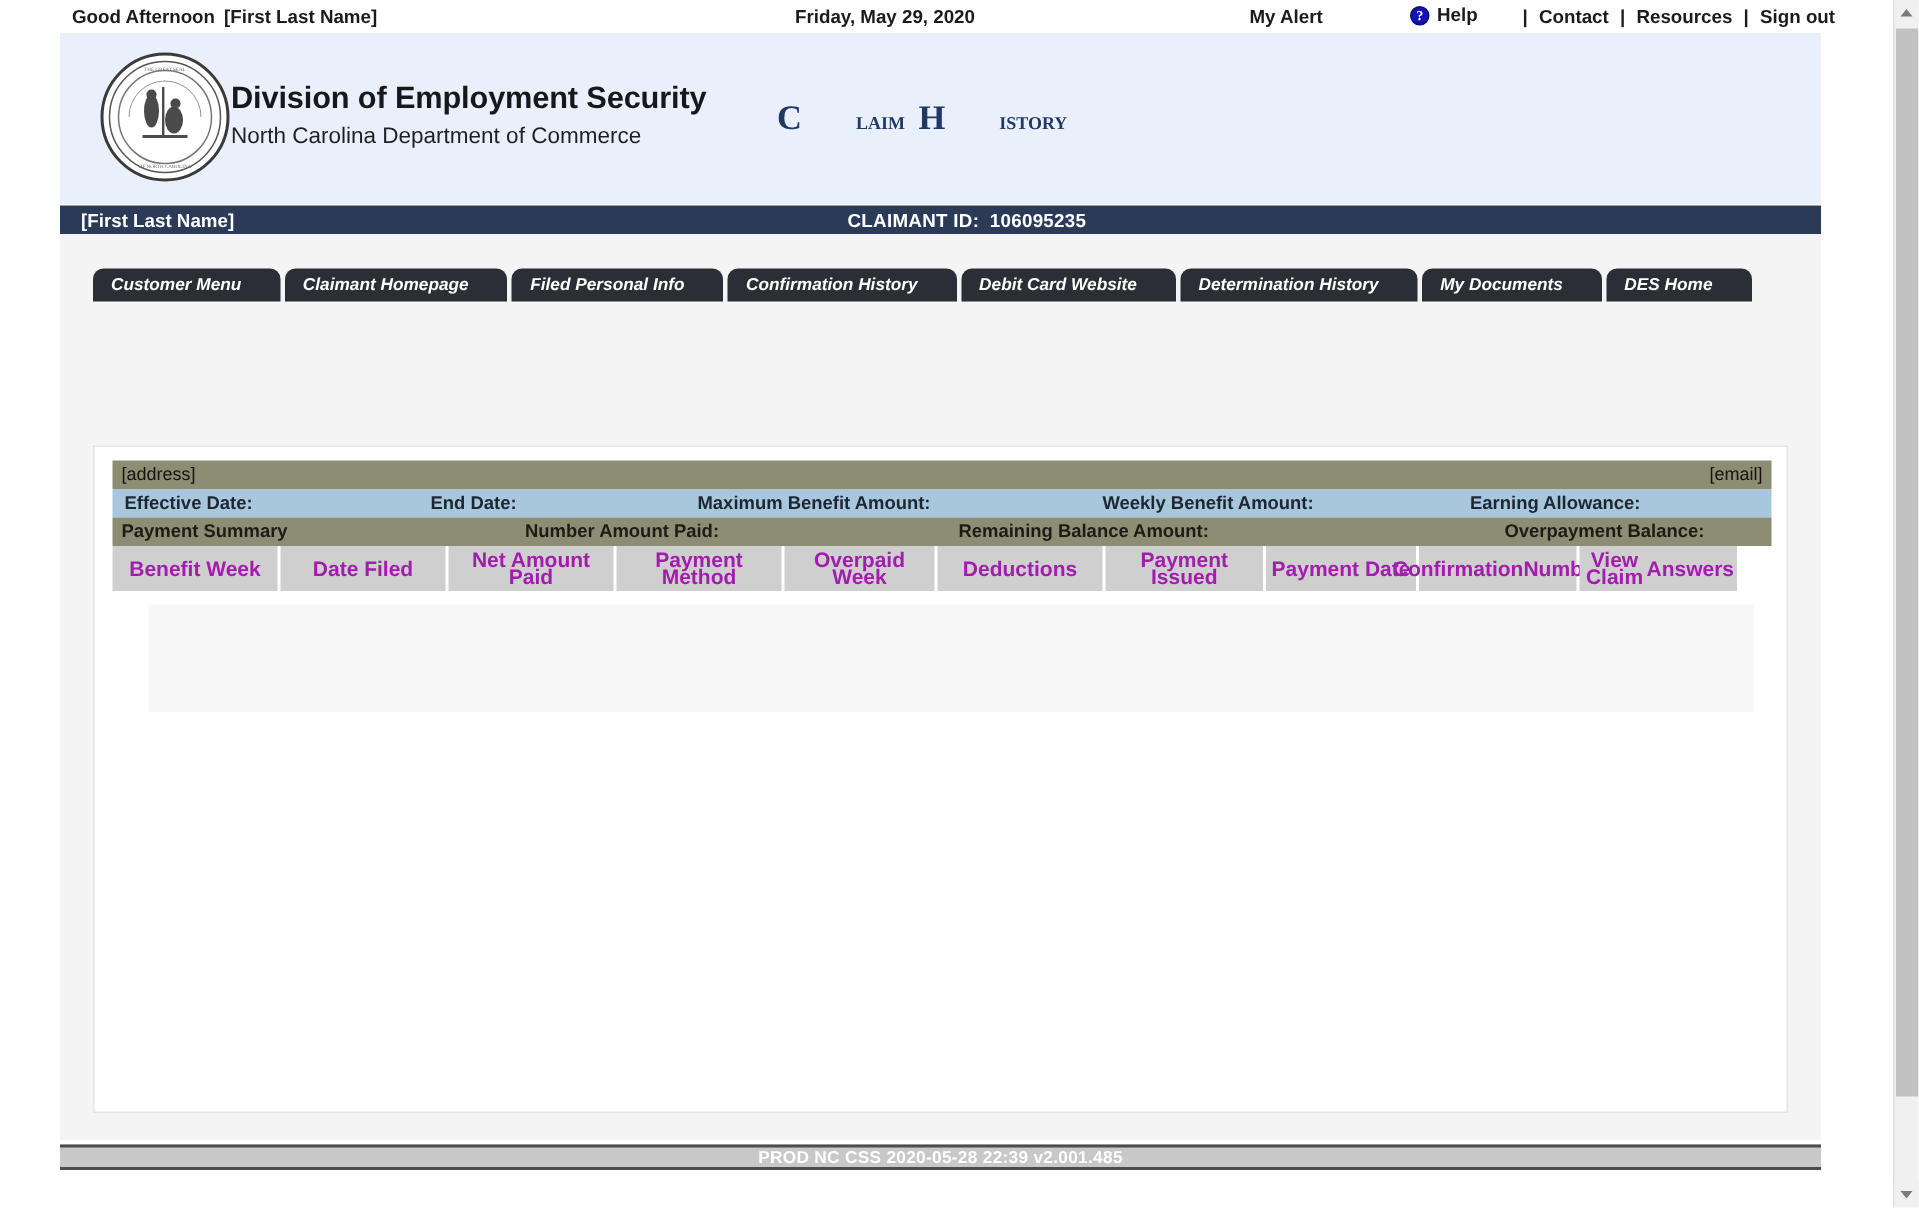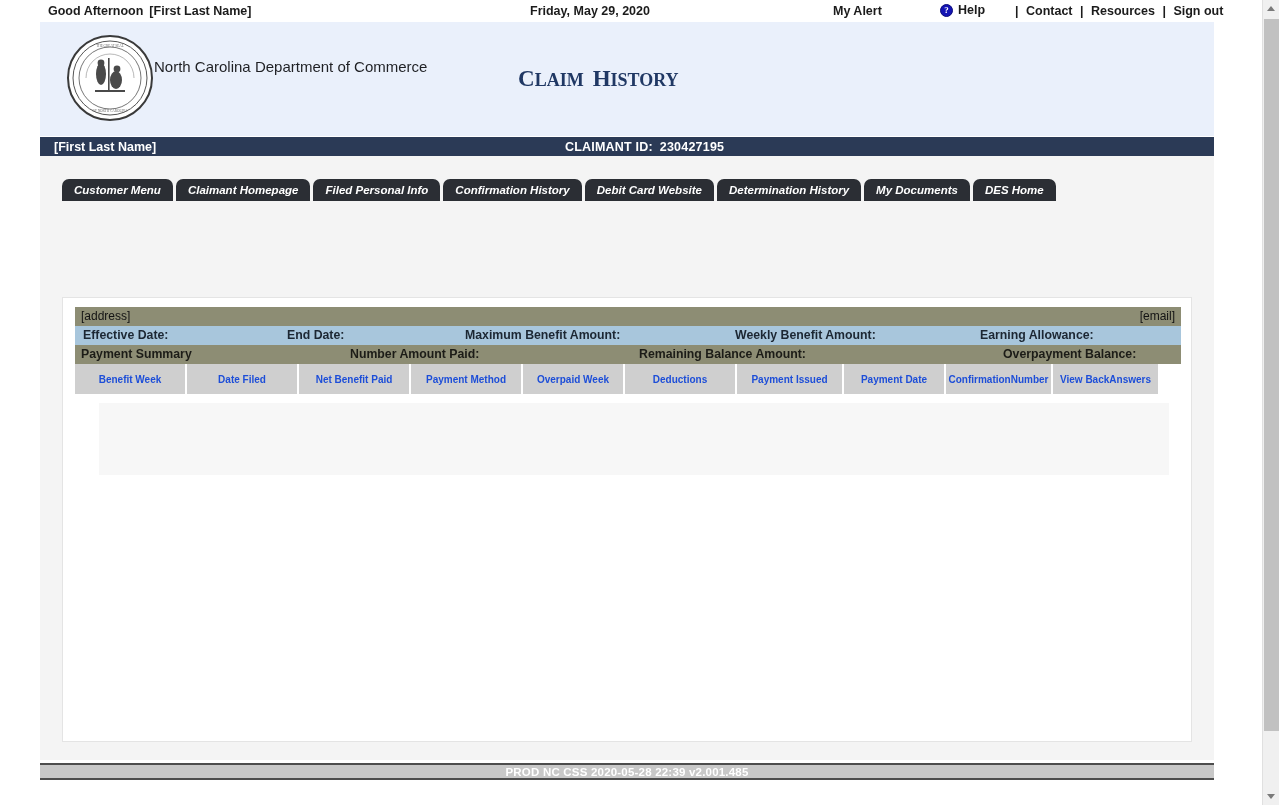--- a/index.html
+++ b/index.html
@@ -96,21 +96,21 @@
     white-space: nowrap;
   }
   .page-heading {
     position: absolute; left: 478px; top: 44px;
     font-family: "Liberation Serif", serif;
     color: #203864;
     font-weight: bold;
     white-space: nowrap;
   }
   .page-heading .big { font-size: 23px; }
-  .page-heading .small { font-size: 18px; }
+  .page-heading .small { font-size: 12px; margin-left: 36px; }
   .page-heading .gap { display: inline-block; width: 9px; }
 
   
   .claimantbar {
     position: absolute;
     left: 40px; top: 137px;
     width: 1174px; height: 19px;
     background: #2b3a56;
     color: #ffffff;
     font-size: 12.5px;
@@ -142,21 +142,21 @@
     display: flex;
     align-items: flex-end;
     height: 22px;
   }
   .tab {
     background: #2b2e34;
     color: #ffffff;
     font-size: 11.5px;
     font-style: italic;
     font-weight: bold;
-    padding: 4px 12px 4px 12px;
+    padding: 4px 26px 4px 12px;
     height: 22px;
     line-height: 14px;
     border-radius: 7px 7px 0 0;
     margin-right: 3px;
     white-space: nowrap;
     cursor: pointer;
   }
 
   
   .advisement {
@@ -235,22 +235,22 @@
   
   .colheads {
     position: absolute;
     left: 12px; top: 66px;
     width: 1126px;
     display: flex;
     gap: 2px;
   }
   .colhead {
     background: #cfcfcf;
-    color: #1d4ed8;
-    font-size: 10px;
+    color: #a21caf;
+    font-size: 14px;
     font-weight: bold;
     text-align: center;
     padding: 4px 2px;
     height: 30px;
     line-height: 11px;
     display: flex;
     align-items: center;
     justify-content: center;
     cursor: pointer;
   }
@@ -353,31 +353,32 @@
           <rect x="42" y="24" width="1.6" height="34"></rect>
           <path d="M29 56 h30 v2 h-30z"></path>
         </g>
         <g fill="#6a6a6a" font-size="3.4" font-family="Liberation Serif, serif">
           <text x="44" y="13" text-anchor="middle">THE GREAT SEAL</text>
           <text x="44" y="78" text-anchor="middle">OF NORTH CAROLINA</text>
         </g>
       </svg>
     </div>
     <div class="agency">
+      <div class="agency-line1">Division of Employment Security</div>
       <div class="agency-line2">North Carolina Department of Commerce</div>
     </div>
     <div class="page-heading">
       <span class="big">C</span><span class="small">LAIM</span><span class="gap"></span><span class="big">H</span><span class="small">ISTORY</span>
     </div>
   </div>
 
   <div class="claimantbar">
     <div class="claimant-name">[First Last Name]</div>
     <div class="claimant-id">
-      <span>CLAIMANT ID:</span><span class="idval">230427195</span>
+      <span>CLAIMANT ID:</span><span class="idval">106095235</span>
     </div>
   </div>
 
   <div class="bodypanel">
 
     <div class="tabs" id="tabs">
         <div class="tab">Customer Menu</div>
         <div class="tab">Claimant Homepage</div>
         <div class="tab">Filed Personal Info</div>
         <div class="tab">Confirmation History</div>
@@ -411,21 +412,21 @@
       </div>
 
       <div class="colheads" id="colheads">
           <div class="colhead" style="width: 110px;">
             <span>Benefit Week</span>
           </div>
           <div class="colhead" style="width: 110px;">
             <span>Date Filed</span>
           </div>
           <div class="colhead" style="width: 110px;">
-            <span>Net Benefit Paid</span>
+            <span>Net Amount Paid</span>
           </div>
           <div class="colhead" style="width: 110px;">
             <span>Payment Method</span>
           </div>
           <div class="colhead" style="width: 100px;">
             <span>Overpaid Week</span>
           </div>
           <div class="colhead" style="width: 110px;">
             <span>Deductions</span>
           </div>
@@ -433,21 +434,21 @@
             <span>Payment Issued</span>
           </div>
           <div class="colhead" style="width: 100px;">
             <span>Payment Date</span>
           </div>
           <div class="colhead" style="width: 105px;">
             <span>Confirmation</span>
             <span>Number</span>
           </div>
           <div class="colhead" style="width: 105px;">
-            <span>View Back</span>
+            <span>View Claim</span>
             <span>Answers</span>
           </div>
         </div>
 
       <div class="emptyzone"></div>
 
     </div>
   </div>
 
   <div class="footer">PROD NC CSS 2020-05-28 22:39 v2.001.485</div>

